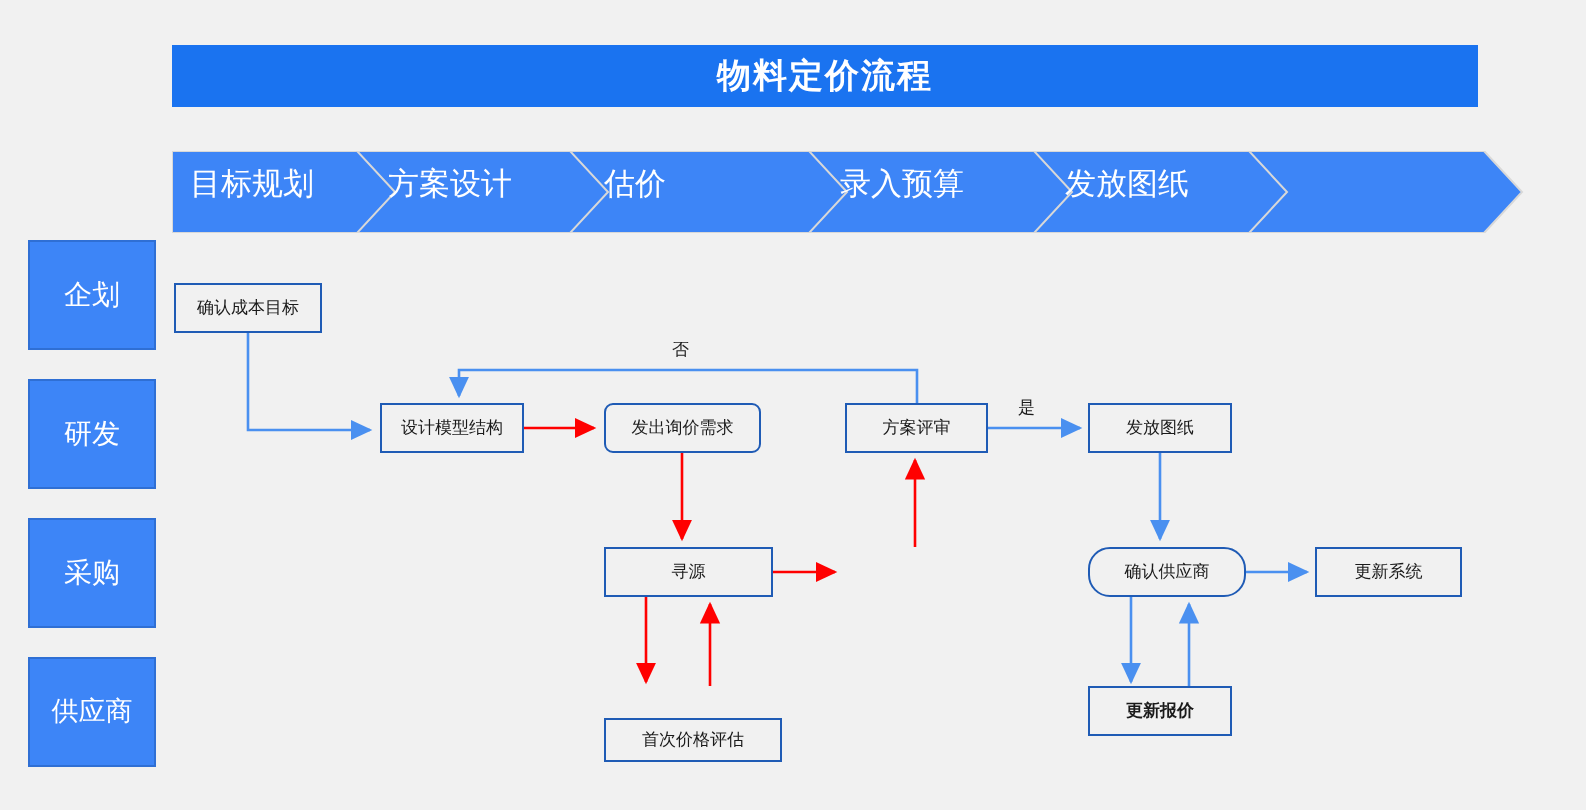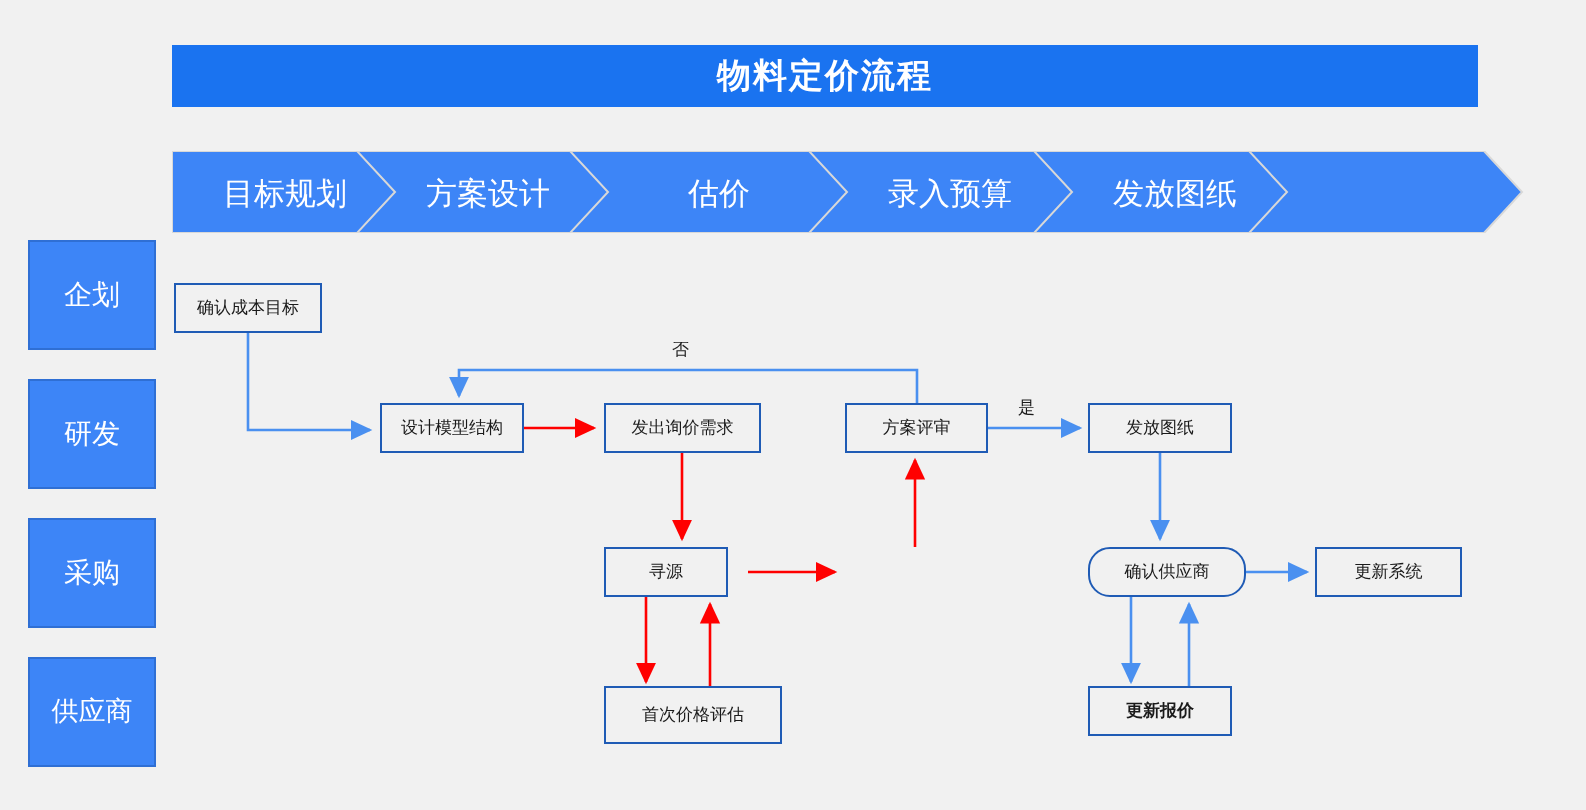--- a/index.html
+++ b/index.html
@@ -38,23 +38,23 @@
     position: absolute;
     left: 172px;
     top: 151px;
     width: 1352px;
     height: 82px;
   }
   .stage-label {
     position: absolute;
     color: #ffffff;
     font-size: 31px;
-    top: 22px;
+    top: 12px;
     white-space: nowrap;
-    text-align: center;
+    text-align: left;
   }
   
   .lane {
     position: absolute;
     left: 28px;
     width: 128px;
     background: #3d85f7;
     border: 2px solid #2f6fd4;
     box-sizing: border-box;
     color: #ffffff;
@@ -166,34 +166,34 @@
 
     <path d="M1189,686 L1189,604" fill="none" stroke="#4a90f0" stroke-width="2.6" marker-end="url(#ah-blue)"></path>
 
     <path d="M1232,572 L1307,572" fill="none" stroke="#4a90f0" stroke-width="2.6" marker-end="url(#ah-blue)"></path>
   </svg>
 
   <div class="node" style="left:174px; top:283px;  width:148px; height:50px;">确认成本目标</div>
 
   <div class="node" style="left:380px; top:403px;  width:144px; height:50px;">设计模型结构</div>
 
-  <div class="node" style="left:604px; top:403px;  width:157px; height:50px;">发出询价需求</div>
+  <div class="node" style="left:604px; top:403px;  width:157px; height:50px;border-radius:9px;">发出询价需求</div>
 
   <div class="node" style="left:845px; top:403px;  width:143px; height:50px;">方案评审</div>
 
   <div class="node" style="left:1088px;top:403px;  width:144px; height:50px;">发放图纸</div>
 
-  <div class="node" style="left:604px; top:547px;  width:124px; height:50px;">寻源</div>
+  <div class="node" style="left:604px; top:547px;  width:169px; height:50px;">寻源</div>
 
 
   <div class="node" style="left:1088px;top:547px;  width:158px; height:50px;border-radius:22px;">确认供应商</div>
 
   <div class="node" style="left:1315px;top:547px;  width:147px; height:50px;">更新系统</div>
 
-  <div class="node" style="left:604px; top:686px;  width:178px; height:58px;">首次价格评估</div>
+  <div class="node" style="left:604px; top:718px;  width:178px; height:44px;">首次价格评估</div>
 
   <div class="node" style="left:1088px;top:686px;  width:144px; height:50px;font-weight:bold;">更新报价</div>
 
   <div class="edge-label" style="left:672px; top:338px;">否</div>
 
   <div class="edge-label" style="left:1018px; top:396px;">是</div>
 
 </div>
 
 </body></html>

